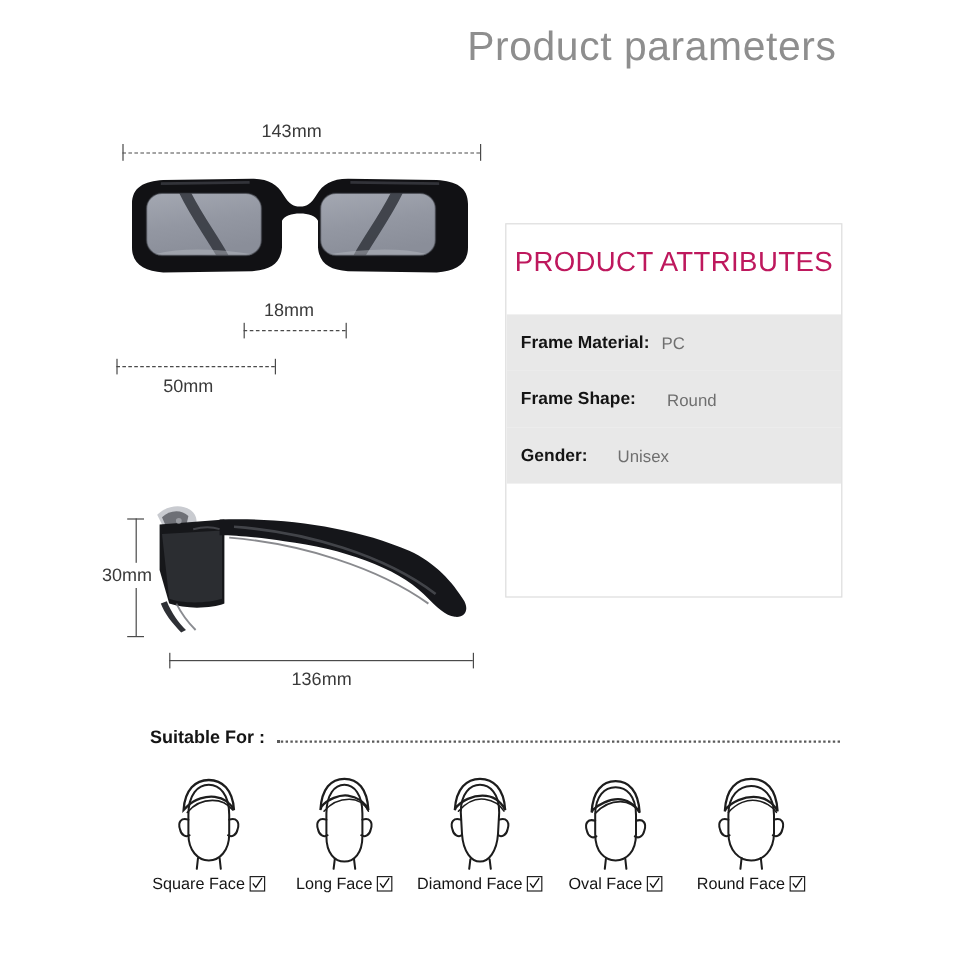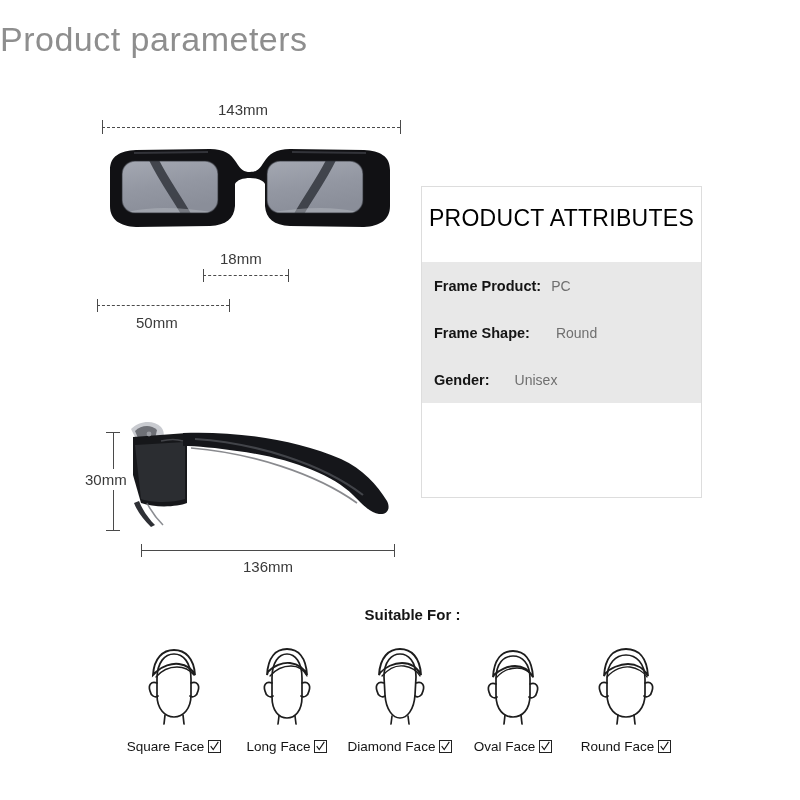--- a/index.html
+++ b/index.html
@@ -17,21 +17,21 @@
     color: #111111;
     -webkit-font-smoothing: antialiased;
   }
 
   
   .page-title {
     position: absolute;
     left: 0;
     top: 20px;
     width: 697px;
-    text-align: left;
+    text-align: right;
     font-size: 34px;
     font-weight: 300;
     letter-spacing: 0.5px;
     color: #8e8e8e;
     white-space: nowrap;
   }
 
   
   .dim-label {
     position: absolute;
@@ -85,21 +85,21 @@
     width: 281px;
     height: 312px;
     border: 1px solid #dddddd;
     background: #ffffff;
     box-sizing: border-box;
     overflow: hidden;
   }
   .attr-title {
     text-align: center;
     font-size: 23px;
-    color: #000000;
+    color: #be185d;
     margin-top: 18px;
     letter-spacing: 0.3px;
     white-space: nowrap;
   }
   .attr-rows {
     margin-top: 30px;
   }
   .attr-row {
     display: flex;
     align-items: center;
@@ -126,21 +126,20 @@
   .attr-row.r4 .attr-val { margin-left: 25px; }
 
   
   .suitable-wrap {
     position: absolute;
     left: 125px;
     top: 606px;
     width: 575px;
     display: flex;
     align-items: center;
-    flex-direction: column;
   }
   .suitable-label {
     font-size: 15px;
     font-weight: bold;
     color: #151515;
     white-space: nowrap;
   }
   .suitable-dots {
     flex: 1;
     height: 0;
@@ -159,21 +158,21 @@
     justify-content: space-between;
   }
   .face-item {
     width: 112px;
     display: flex;
     flex-direction: column;
     align-items: center;
   }
   .face-art { width: 84px; height: 82px; }
   .face-caption {
-    margin-top: 12px;
+    margin-top: 2px;
     display: flex;
     align-items: center;
     font-size: 13.5px;
     color: #141414;
     white-space: nowrap;
   }
   .checkbox {
     display: inline-block;
     width: 13px;
     height: 13px;
@@ -298,21 +297,21 @@
 <div class="dim-cap-r" style="left:394px; top:544px; height:13px;"></div>
 <div class="dim-label" style="left:243px; top:558px;">136mm</div>
 
 <div class="attr-panel">
   <div class="attr-title">PRODUCT ATTRIBUTES</div>
 
   <div class="attr-rows">
 
 
     <div class="attr-row r1 shaded">
-      <span class="attr-key"><span>Frame Product</span><span class="colon">:</span></span>
+      <span class="attr-key"><span>Frame Material</span><span class="colon">:</span></span>
       <span class="attr-val">PC</span>
     </div>
 
 
     <div class="attr-row r3 shaded">
       <span class="attr-key"><span>Frame Shape</span><span class="colon">:</span></span>
       <span class="attr-val">Round</span>
     </div>
 
     <div class="attr-row r4 shaded">

